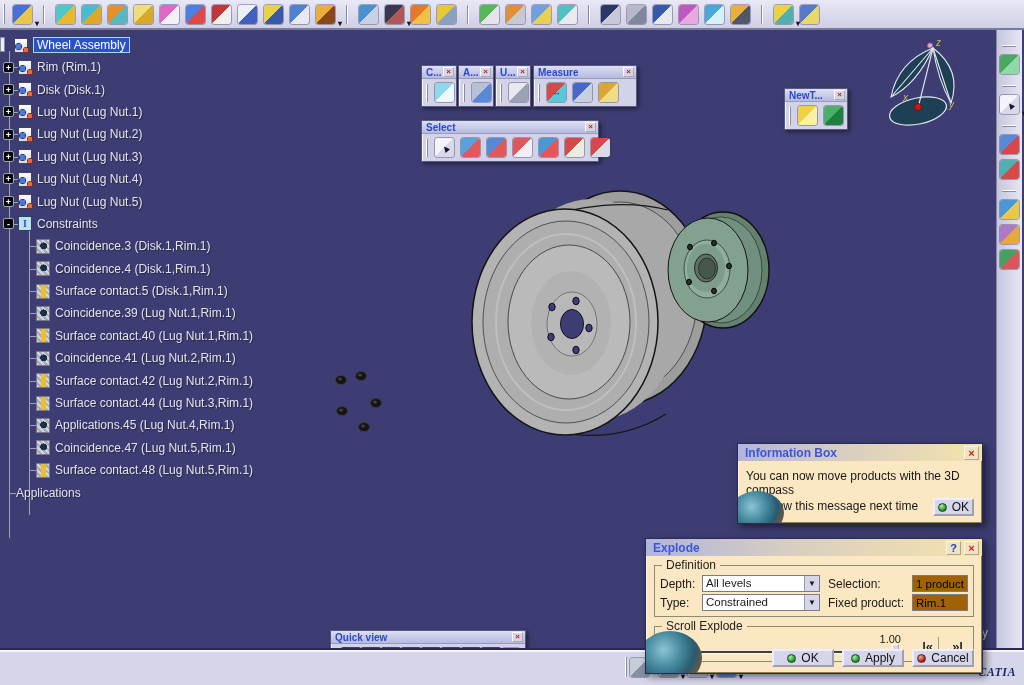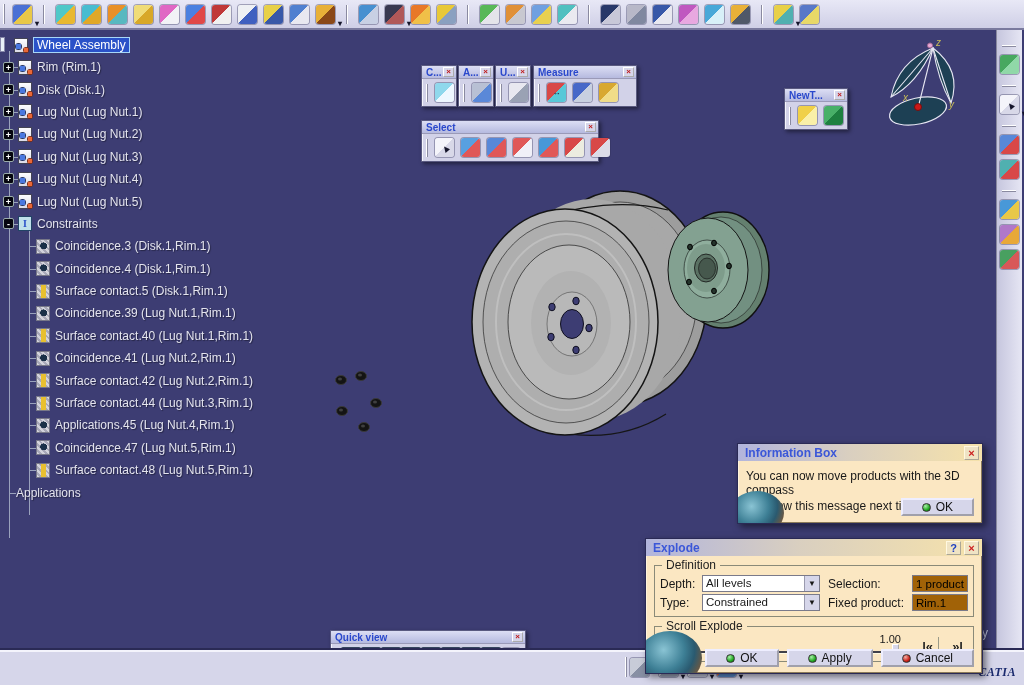--- a/index.html
+++ b/index.html
@@ -109,21 +109,21 @@
   .dlg-title .t { flex:1; font:bold 12px "Liberation Sans", sans-serif; color:#3b57d8; }
   .tbtn { width:15px; height:14px; margin-left:3px; background:#efe3c4; border:1px outset #fff8e0;
          display:flex; align-items:center; justify-content:center; font:bold 11px "Liberation Sans", sans-serif; cursor:pointer; }
   .tbtn.x { color:#cc2020; } .tbtn.h { color:#2040c0; }
   .dlg-sphere { position:absolute; left:-8px; bottom:-12px; width:64px; height:54px; border-radius:50%;
          background:radial-gradient(circle at 40% 35%, #8ac4d4 0%, #3d7f95 40%, #2a5a70 60%, #7a5838 82%, #c89048 100%); }
   .info-box { left:737px; top:413px; width:246px; height:81px; }
   .info-msg { margin:8px 0 2px 8px; font-size:12px; color:#181818; }
   .cb-row { display:flex; align-items:center; gap:5px; margin-left:8px; font-size:12px; color:#181818; }
   .cb { width:11px; height:11px; background:#f0a838; border:1px solid #8a6a20; box-shadow:inset 1px 1px 0 #ffd890; cursor:pointer; }
-  .cbtn { display:inline-flex; align-items:center; gap:5px; height:18px; padding:0 19px;
+  .cbtn { display:inline-flex; align-items:center; justify-content:center; gap:5px; height:18px; padding:0 3px;
           background:#d6d6ea; border:2px outset #eef; font:12px "Liberation Sans", sans-serif; color:#111; cursor:pointer; }
   .ball { width:9px; height:9px; border-radius:50%; border:1px solid #333; flex:0 0 auto; }
   .ball.green { background:radial-gradient(circle at 35% 30%, #a8f0a8, #22a822 60%, #0a5a0a); }
   .ball.red { background:radial-gradient(circle at 35% 30%, #f0b0a8, #cc2218 60%, #6a0a0a); }
   .info-ok { position:absolute; right:8px; bottom:7px; }
 
   .explode-dlg { left:645px; top:508px; width:338px; height:136px; }
   .gbox { position:relative; border:1px solid #8a8a78; margin:9px 8px 0 8px; padding:7px 5px 3px 5px; }
   .gbox .glabel { position:absolute; top:-8px; left:7px; background:#fbe7c2; padding:0 4px;
           font-size:12px; color:#222; }

